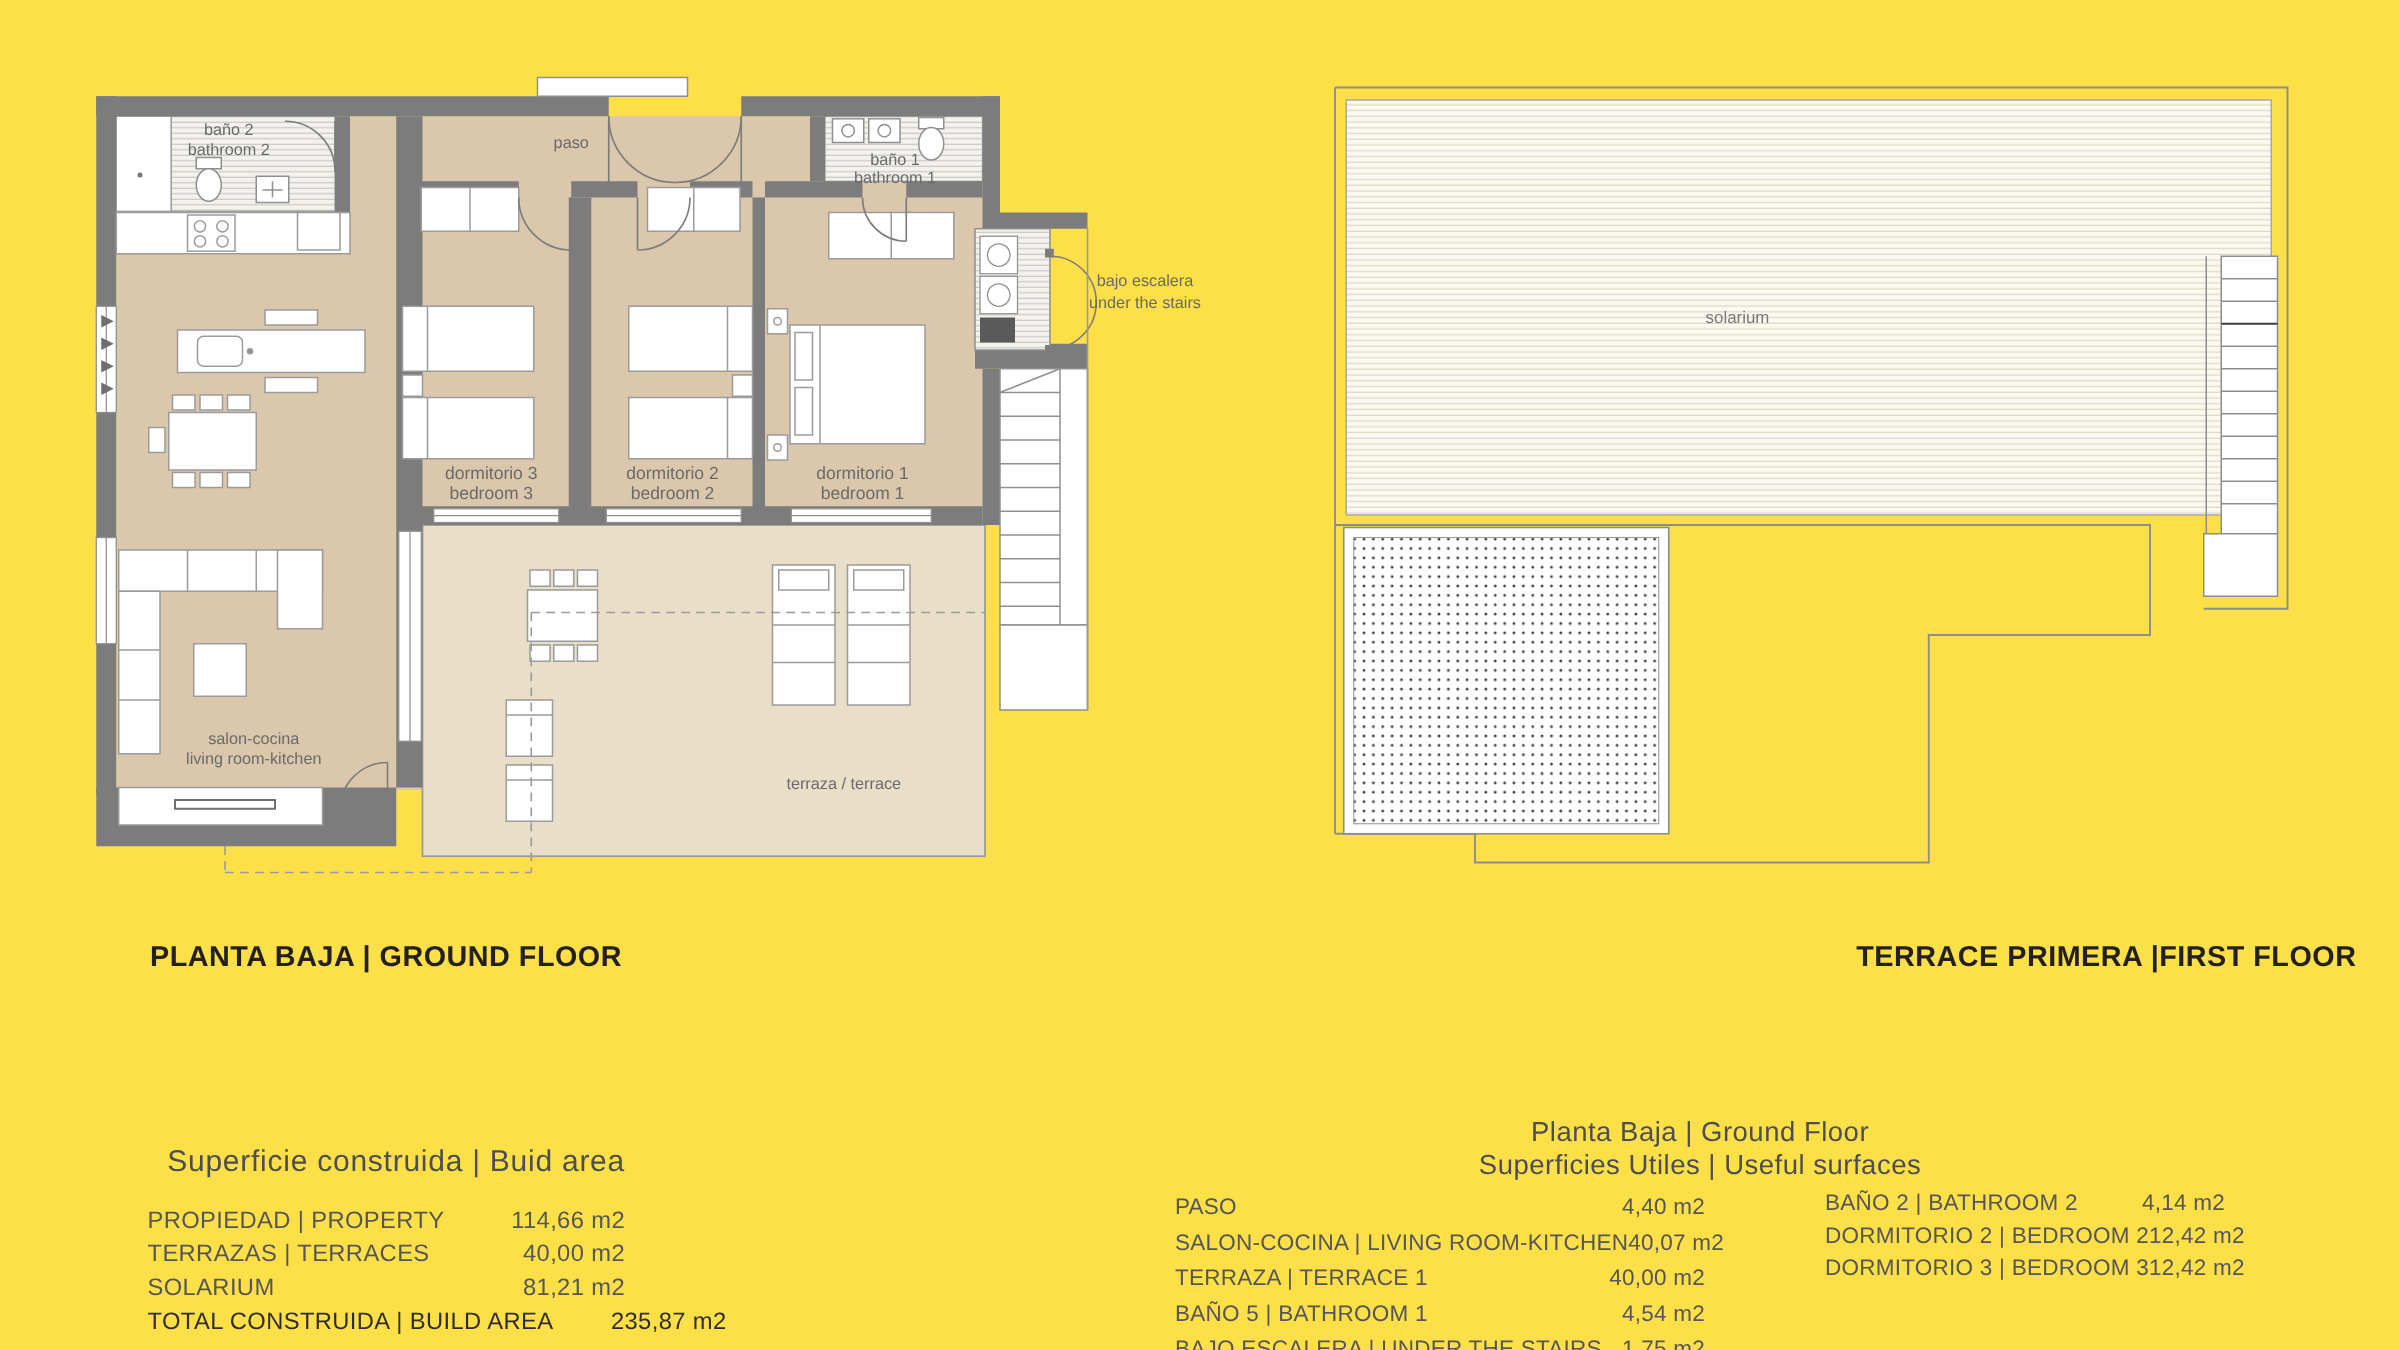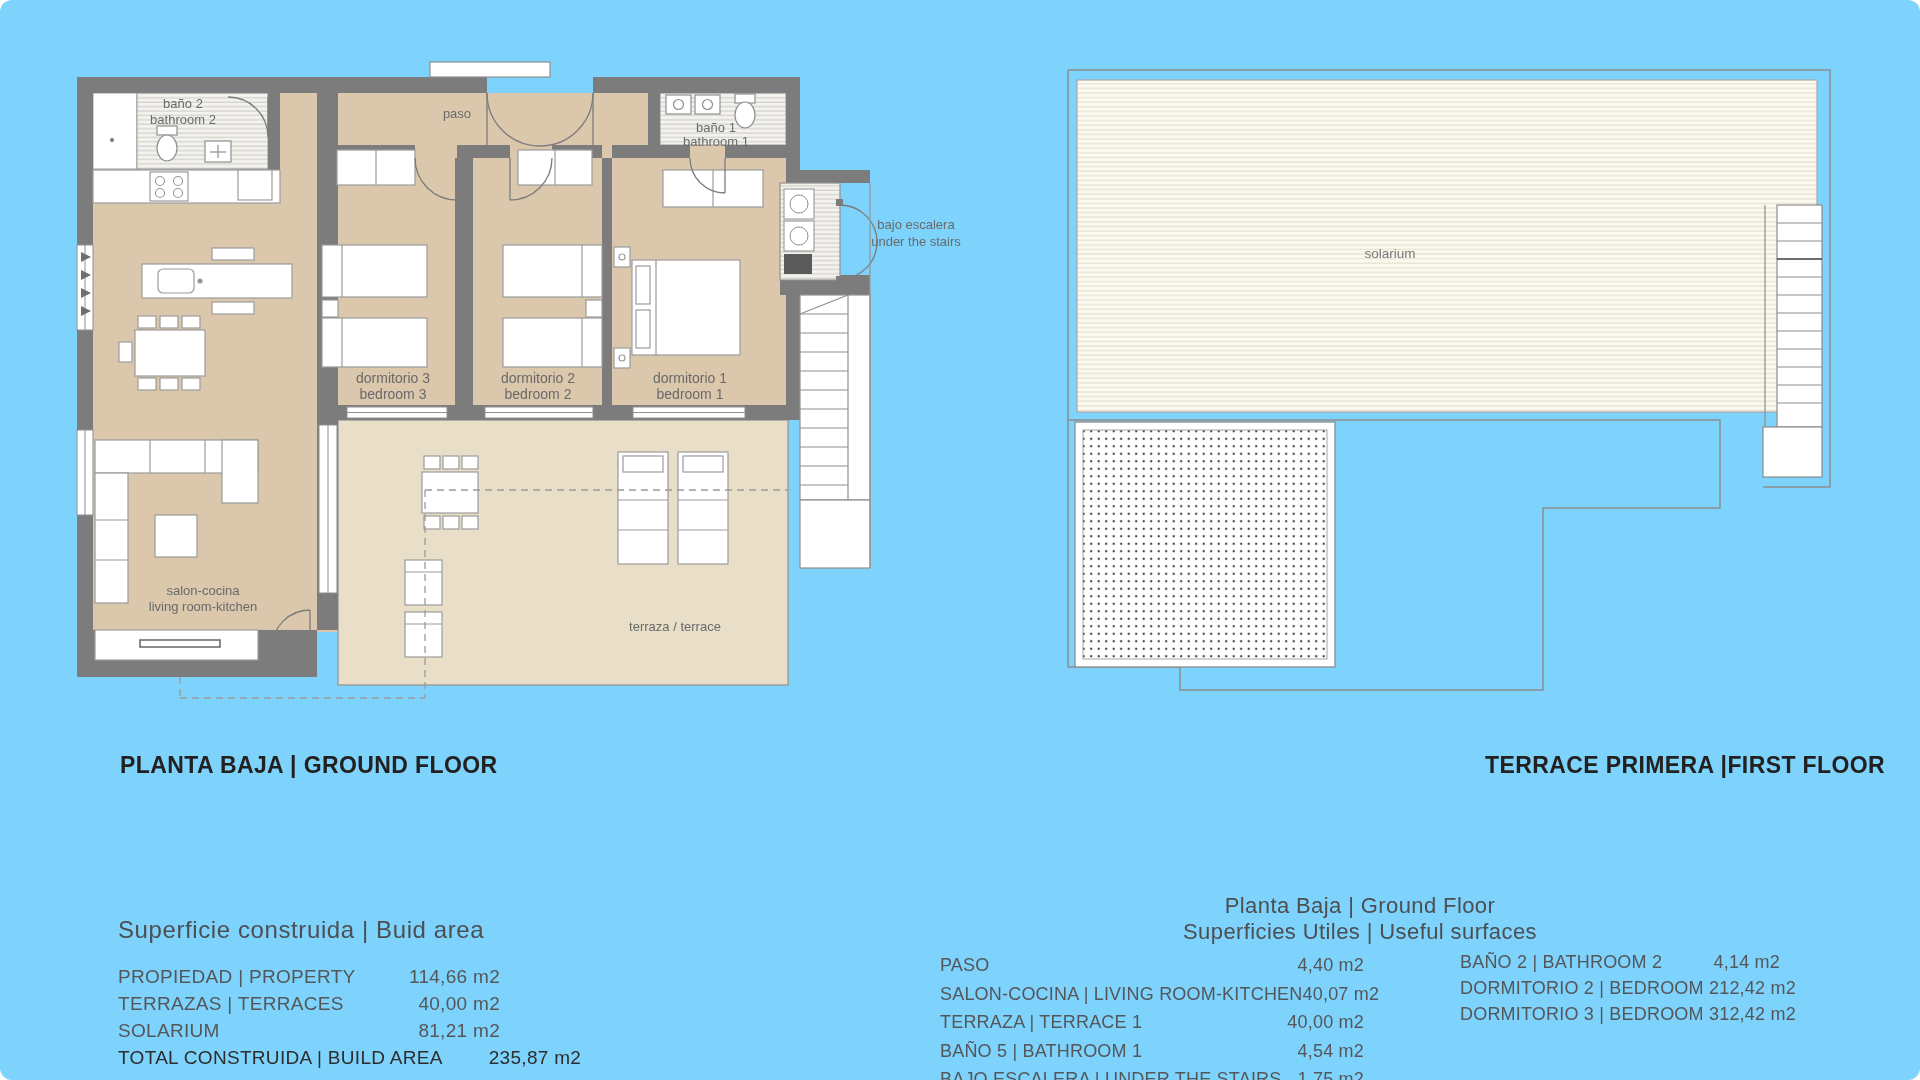--- a/index.html
+++ b/index.html
@@ -1,24 +1,24 @@
 <!DOCTYPE html>
 <html><head>
 <meta charset="utf-8">
 <style>
   html,body{margin:0;padding:0;background:#ffffff;width:1920px;height:1080px;overflow:hidden;
     font-family:"Liberation Sans", sans-serif;}
-  #sheet{position:relative;width:1920px;height:1080px;background:#7dd3fc;border-radius:12px;}
+  #sheet{position:relative;width:1920px;height:1080px;background:#fde047;}
   #plan-svg{position:absolute;left:0;top:0;}
   .plan-title{position:absolute;font-size:23px;font-weight:bold;color:#232020;letter-spacing:.4px;white-space:nowrap;}
   #gf-title{left:120px;top:752px;}
   #ff-title{left:1485px;top:752px;}
   .tbl{position:absolute;color:#55565a;}
   #build-table{left:118px;top:916px;width:382px;}
-  #build-table .tbl-title{font-size:24px;text-align:left;letter-spacing:.6px;margin-bottom:22px;color:#4d4e52;}
+  #build-table .tbl-title{font-size:24px;text-align:right;letter-spacing:.6px;margin-bottom:22px;color:#4d4e52;}
   #build-table .row{display:flex;justify-content:space-between;font-size:19px;height:27px;letter-spacing:.3px;gap:46px;}
   #build-table .row.bold .lbl, #build-table .row.bold .val{font-weight:normal;color:#2e2c2d;}
   #useful-title{left:1050px;top:893px;width:620px;text-align:center;color:#4d4e52;}
   #useful-title .t1,#useful-title .t2{font-size:22px;letter-spacing:.4px;line-height:26px;}
   #useful-left{left:940px;top:955px;width:424px;}
   #useful-left .row{display:flex;justify-content:space-between;font-size:18px;height:28.5px;letter-spacing:.2px;}
   #useful-right{left:1460px;top:952px;width:320px;}
   #useful-right .row{display:flex;justify-content:space-between;font-size:18px;height:26px;letter-spacing:.2px;}
   .lbl{white-space:nowrap;}
   .val{white-space:nowrap;}

